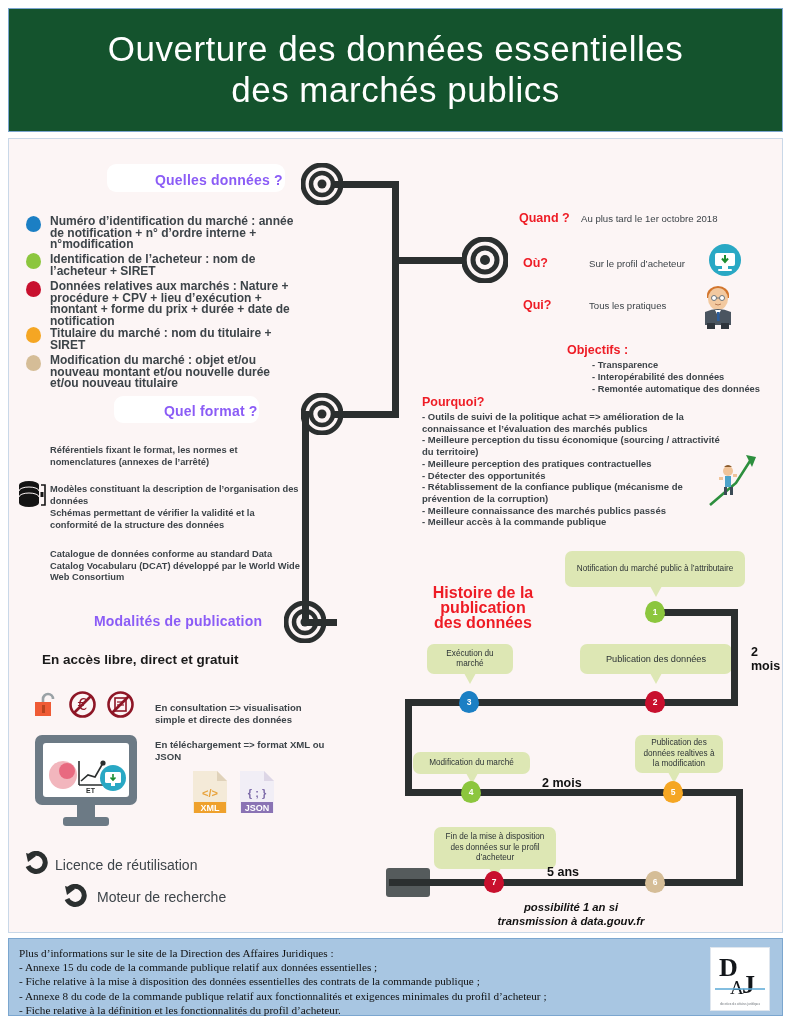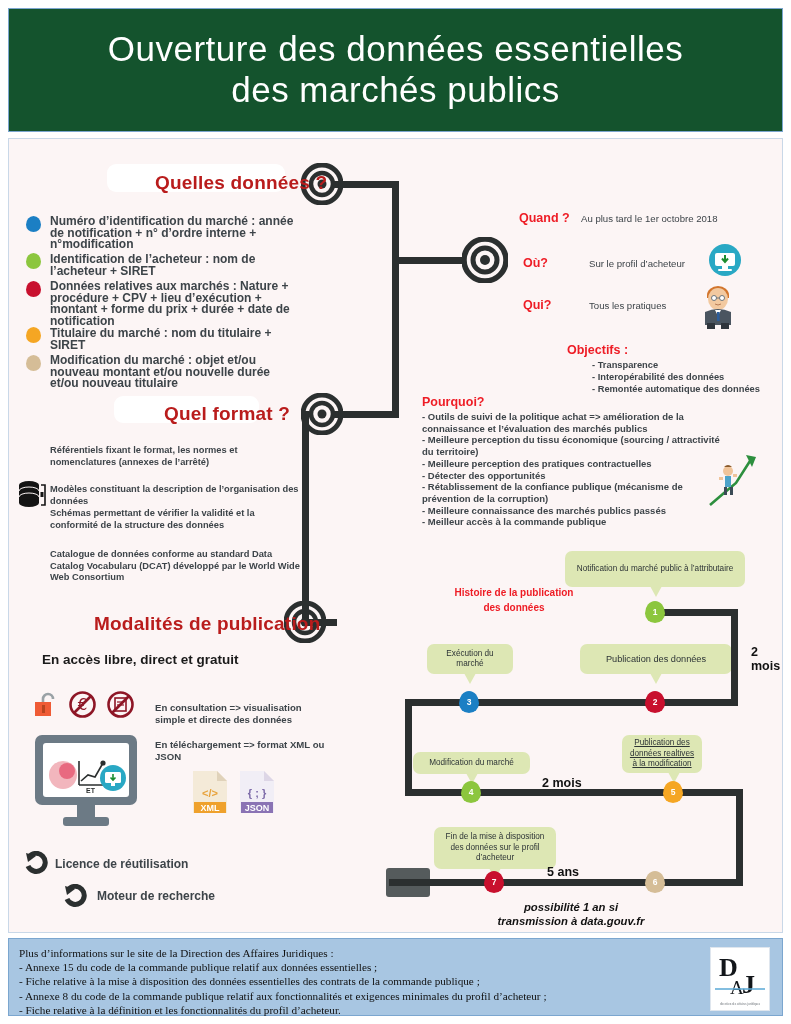--- a/index.html
+++ b/index.html
@@ -54,22 +54,22 @@
     font-size:11.2px;line-height:14.2px;color:#101010;
   }
   .footer-text div{white-space:nowrap;}
   .daj-logo{
     position:absolute;right:12px;top:8px;width:58px;height:62px;
     background:#ffffff;border:1px solid #dfe6ee;
     overflow:hidden;
   }
   
   .red-h{
-    position:absolute;color:#b91c1c;font-weight:bold;
-    font-size:19px;letter-spacing:.2px;
+    position:absolute;color:#8b5cf6;font-weight:bold;
+    font-size:14px;letter-spacing:.2px;
   }
   .whitebox{
     position:absolute;background:#ffffff;border-radius:9px;
   }
   
   .target{position:absolute;}
   
   .conn{position:absolute;background:#2b2f2f;}
   
   .dot{
@@ -87,23 +87,23 @@
   
   .qlabel{position:absolute;color:#ee1c25;font-weight:bold;font-size:12.5px;}
   .qval{position:absolute;color:#3d4449;font-weight:normal;font-size:9.6px;}
   .obj-title{position:absolute;color:#ee1c25;font-weight:bold;font-size:12.5px;}
   .obj-line{position:absolute;color:#3d4449;font-weight:bold;font-size:9.3px;line-height:11.6px;}
   .why-title{position:absolute;color:#ee1c25;font-weight:bold;font-size:12.5px;}
   .why-body{position:absolute;color:#3d4449;font-weight:bold;font-size:9.5px;line-height:11.7px;width:300px;}
   
   .access-title{position:absolute;color:#1a1a1a;font-weight:bold;font-size:13.5px;}
   .access-note{position:absolute;color:#3d4449;font-weight:bold;font-size:9.6px;line-height:12px;}
-  .lic{position:absolute;color:#3d4449;font-weight:bold;font-size:12px;}
-  
-  .tl-title{position:absolute;color:#ee1c25;font-weight:bold;font-size:10px;text-align:center;line-height:15px;margin-left:31px;}
+  .lic{position:absolute;color:#3d4449;font-weight:normal;font-size:14px;}
+  
+  .tl-title{position:absolute;color:#ee1c25;font-weight:bold;font-size:16px;text-align:center;line-height:15px;}
   .bubble{
     position:absolute;background:#dde7b4;border-radius:7px;
     color:#2d3436;font-size:8.2px;line-height:10.4px;
     text-align:center;display:flex;align-items:center;justify-content:center;
     padding:3px 5px;box-sizing:border-box;
   }
   .bub-tail{
     position:absolute;width:0;height:0;
     border-left:6px solid transparent;border-right:6px solid transparent;
     border-top:11px solid #dde7b4;
@@ -383,21 +383,21 @@
     <div class="node" style="left:636px;top:552px;background:#c8102e;">2</div>
 
     <div class="bubble" style="left:418px;top:505px;width:86px;height:30px;">Exécution du marché</div>
     <div class="bub-tail" style="left:455px;top:534px;"></div>
     <div class="node" style="left:450px;top:552px;background:#1b7fc4;">3</div>
 
     <div class="bubble" style="left:404px;top:613px;width:117px;height:22px;">Modification du marché</div>
     <div class="bub-tail" style="left:457px;top:634px;"></div>
     <div class="node" style="left:452px;top:642px;background:#8cc63e;">4</div>
 
-    <div class="bubble" style="left:613px;top:596px;width:80px;height:38px;text-decoration:underline;">Publication des données realtives à la modification</div>
+    <div class="bubble" style="left:626px;top:596px;width:88px;height:38px;">Publication des données realtives à la modification</div>
     <div class="bub-tail" style="left:659px;top:633px;"></div>
     <div class="node" style="left:654px;top:642px;background:#f5a623;">5</div>
 
     <div class="node" style="left:636px;top:732px;background:#d5bd97;">6</div>
 
     <div class="bubble" style="left:425px;top:688px;width:122px;height:42px;">Fin de la mise à disposition des données sur le profil d’acheteur</div>
     <div class="bub-tail" style="left:480px;top:729px;"></div>
     <div class="node" style="left:475px;top:732px;background:#c8102e;">7</div>
 
     <div class="tl-dur" style="left:742px;top:506px;">2 mois</div>

